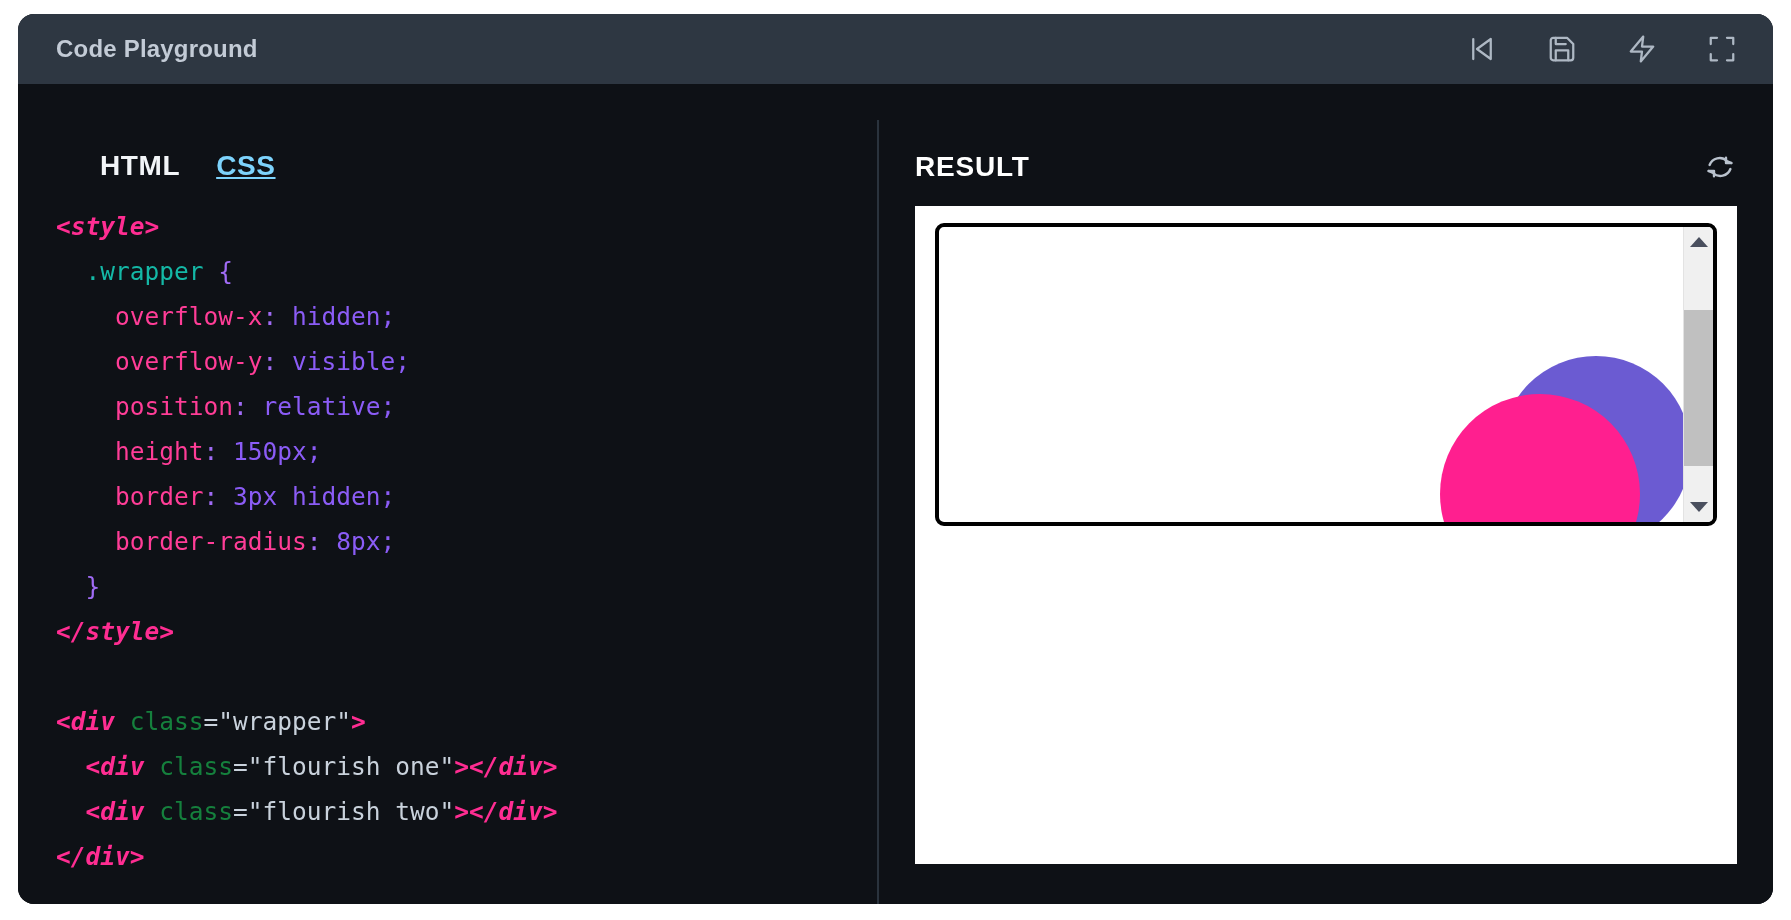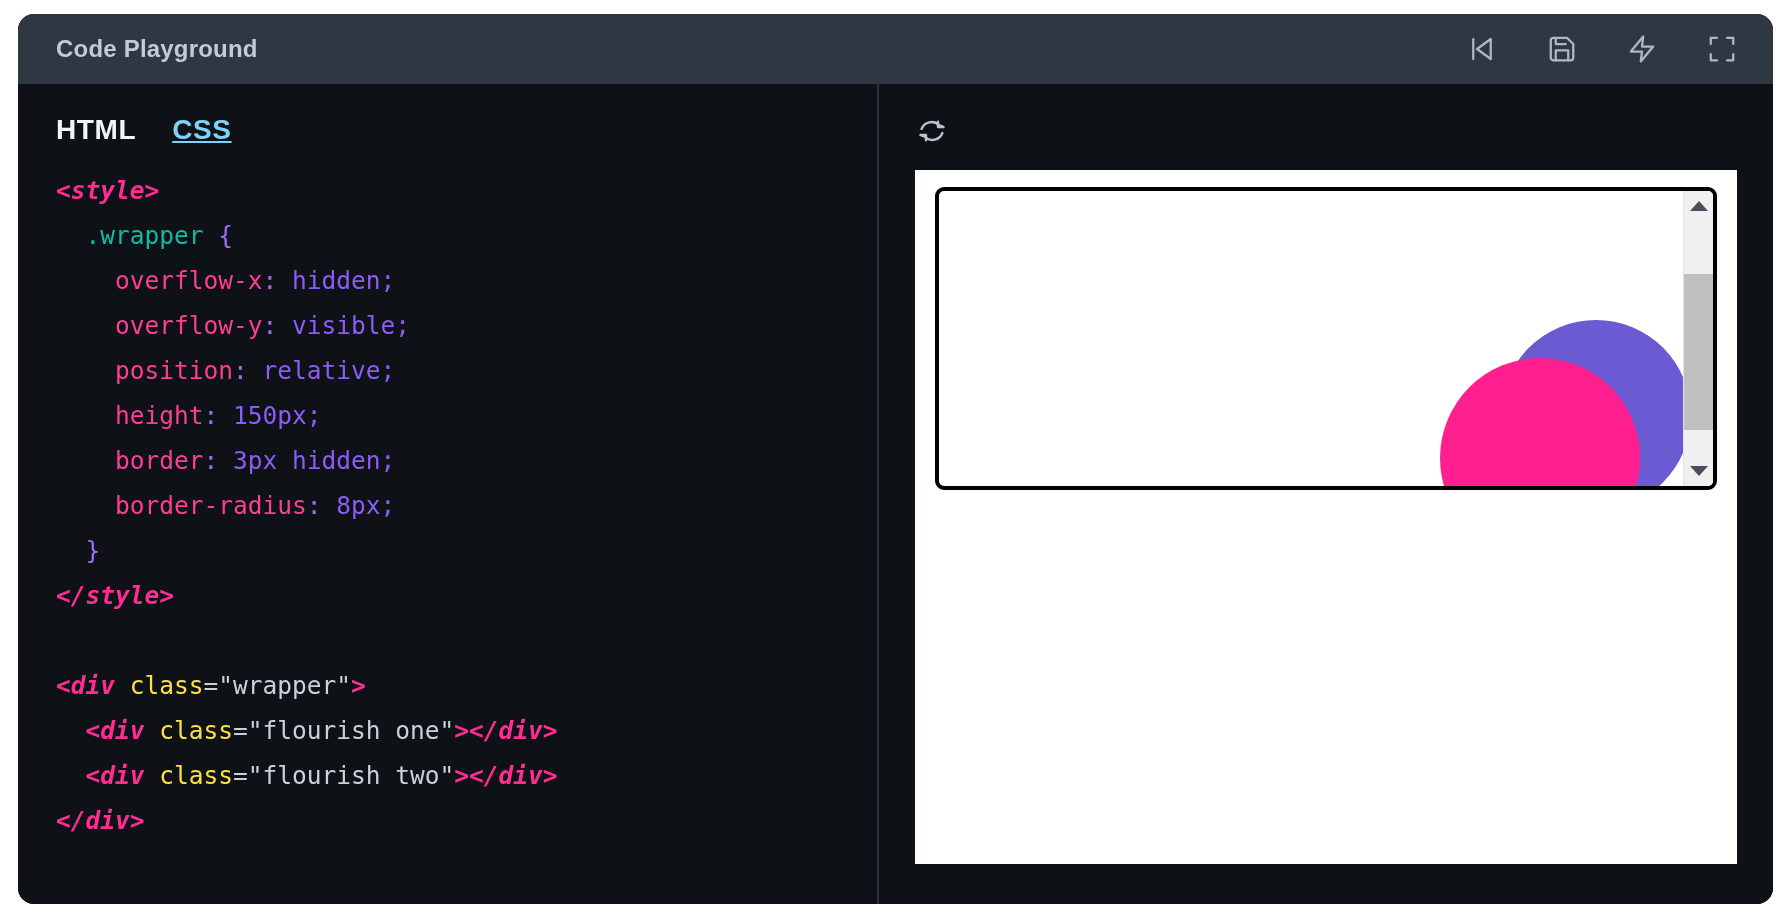--- a/index.html
+++ b/index.html
@@ -81,20 +81,21 @@
     flex-direction: column;
     min-width: 0;
   }
 
   
   .tabbar {
     display: flex;
     align-items: center;
     gap: 36px;
     padding: 30px 0 22px 38px;
+    margin-left: 44px;
   }
   .tab {
     font-size: 28px;
     font-weight: bold;
     letter-spacing: 0.6px;
     cursor: pointer;
   }
   .tab.active { color: #f2f5f8; }
   .tab.inactive { color: #7dd3fc; text-decoration: underline; }
 
@@ -109,21 +110,21 @@
     font-size: 24.5px;
     line-height: 45px;
     white-space: pre;
     color: #dfe4ea;
   }
   .tok-tag     { color: #ff2d92; font-weight: bold; font-style: italic; }
   .tok-sel     { color: #14b8a6; }
   .tok-prop    { color: #ff3d97; }
   .tok-val     { color: #8b5cf6; }
   .tok-punct   { color: #a06bf5; }
-  .tok-attr    { color: #fde047; text-align: center; }
+  .tok-attr    { color: #15803d; text-align: center; }
   .tok-str     { color: #c9d2dc; }
 
   
   .result-header {
     display: flex;
     align-items: center;
     padding: 30px 36px 22px 36px;
   }
   .result-title {
     font-size: 28px;
@@ -226,21 +227,21 @@
     left: 0; right: 0;
     top: 53px;
     height: 156px;
     background: #c0c0c0;
     cursor: pointer;
   }
 </style>
 </head>
 <body>
 
-<div class="app-window" style="background: rgb(14, 17, 22);">
+<div class="app-window" style="background: rgb(14, 17, 22); gap: 36px;">
 
   <div class="titlebar" style="background: rgb(46, 55, 66);">
     <div class="app-title">Code Playground</div>
 
     <div class="titlebar-actions">
 
       <div class="tb-icon" title="Reset">
         <svg width="30" height="30" viewBox="0 0 24 24" fill="none" stroke="currentColor" stroke-width="1.8" stroke-linecap="round" stroke-linejoin="round">
           <line x1="5" y1="4" x2="5" y2="20"></line>
           <polygon points="19,4 19,20 8,12" fill="none"></polygon>
@@ -298,20 +299,21 @@
   <span class="tok-tag">&lt;div</span> <span class="tok-attr">class</span><span class="tok-str">="flourish one"</span><span class="tok-tag">&gt;&lt;/div&gt;</span>
   <span class="tok-tag">&lt;div</span> <span class="tok-attr">class</span><span class="tok-str">="flourish two"</span><span class="tok-tag">&gt;&lt;/div&gt;</span>
 <span class="tok-tag">&lt;/div&gt;</span></div>
       </div>
 
     </div>
 
     <div class="result-pane">
 
       <div class="result-header">
+        <div class="result-title">RESULT</div>
         <div class="refresh-btn" title="Refresh">
           <svg width="32" height="32" viewBox="0 0 24 24" fill="none" stroke="currentColor" stroke-width="1.8" stroke-linecap="round" stroke-linejoin="round">
             <polyline points="20.5,9 16.5,9 16.5,5"></polyline>
             <polyline points="3.5,15 7.5,15 7.5,19"></polyline>
             <path d="M4.2 10.5a8 8 0 0 1 13-3l3.3 1.5"></path>
             <path d="M19.8 13.5a8 8 0 0 1-13 3L3.5 15"></path>
           </svg>
         </div>
       </div>
 

